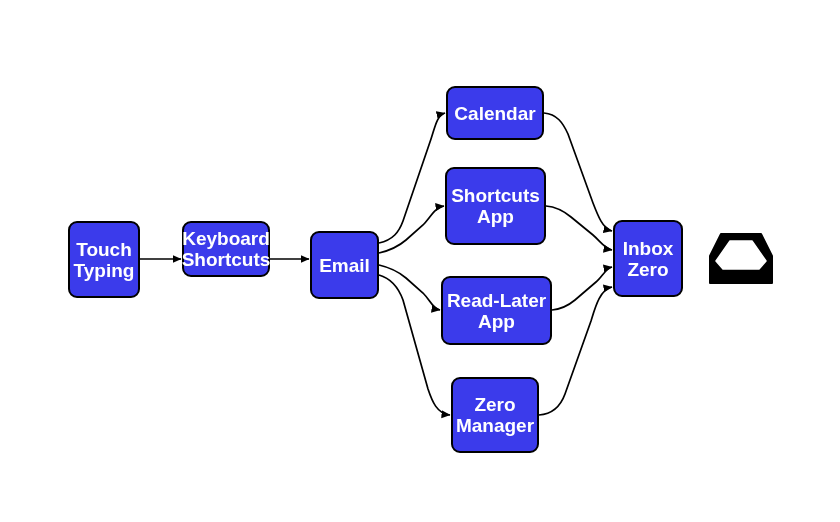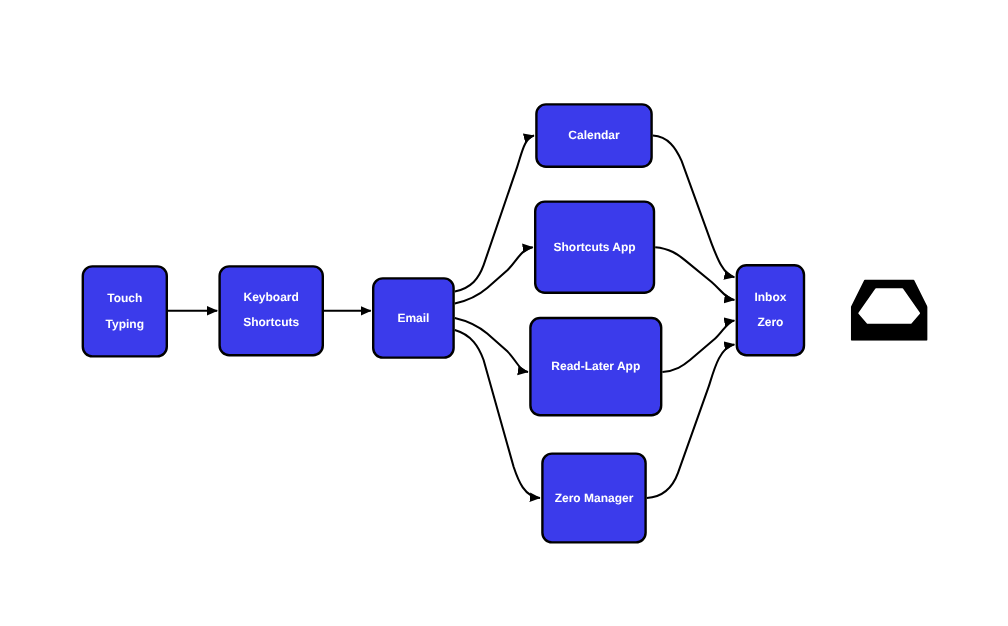--- a/index.html
+++ b/index.html
@@ -33,36 +33,36 @@
     stroke-width: 1.7;
   }
   #arrow path { fill: var(--edge); }
   .node {
     position: absolute;
     background: var(--node-fill);
     border: 2px solid var(--node-border);
     border-radius: 9px;
     color: var(--node-text);
     font-weight: 700;
-    font-size: 10px;
+    font-size: 19px;
     line-height: 21px;
     display: flex;
     align-items: center;
     justify-content: center;
     text-align: center;
     padding: 2px;
   }
   .n-touch     { left: 68px;  top: 221px; width: 72px;  height: 77px; text-align: center; }
-  .n-keyboard  { left: 182px; top: 221px; width: 88px;  height: 76px; }
+  .n-keyboard  { left: 182px; top: 221px; width: 88px;  height: 56px; }
   .n-email     { left: 310px; top: 231px; width: 69px;  height: 68px; }
   .n-calendar  { left: 446px; top: 86px;  width: 98px;  height: 54px; }
   .n-reference { left: 445px; top: 167px; width: 101px; height: 78px; }
-  .n-readlater { left: 441px; top: 264px; width: 111px; height: 83px; }
+  .n-readlater { left: 441px; top: 276px; width: 111px; height: 69px; }
   .n-task      { left: 451px; top: 377px; width: 88px;  height: 76px; }
-  .n-inbox     { left: 613px; top: 220px; width: 58px;  height: 77px; }
+  .n-inbox     { left: 613px; top: 220px; width: 70px;  height: 77px; }
   .inbox-icon {
     position: absolute;
     left: 709px; top: 233px;
     width: 64px; height: 51px;
   }
   .inbox-icon .tray  { fill: var(--icon); stroke: var(--icon); stroke-width: 2; stroke-linejoin: round; }
   .inbox-icon .mouth { fill: var(--background); stroke: var(--background); stroke-width: 1.5; stroke-linejoin: round; }
 </style>
 </head>
 <body>

